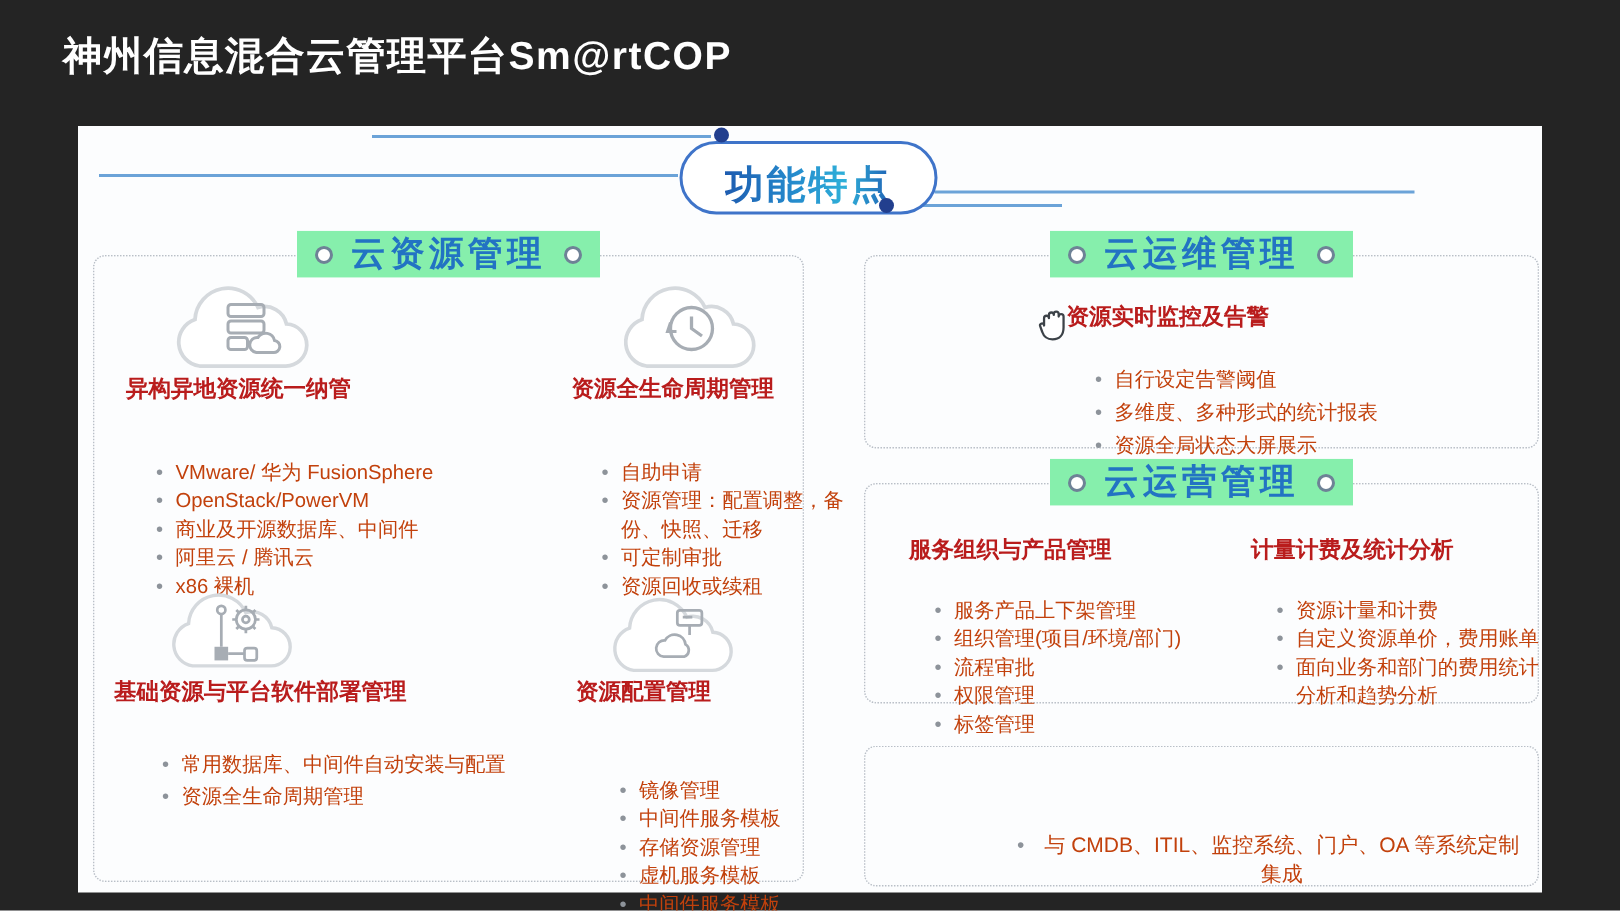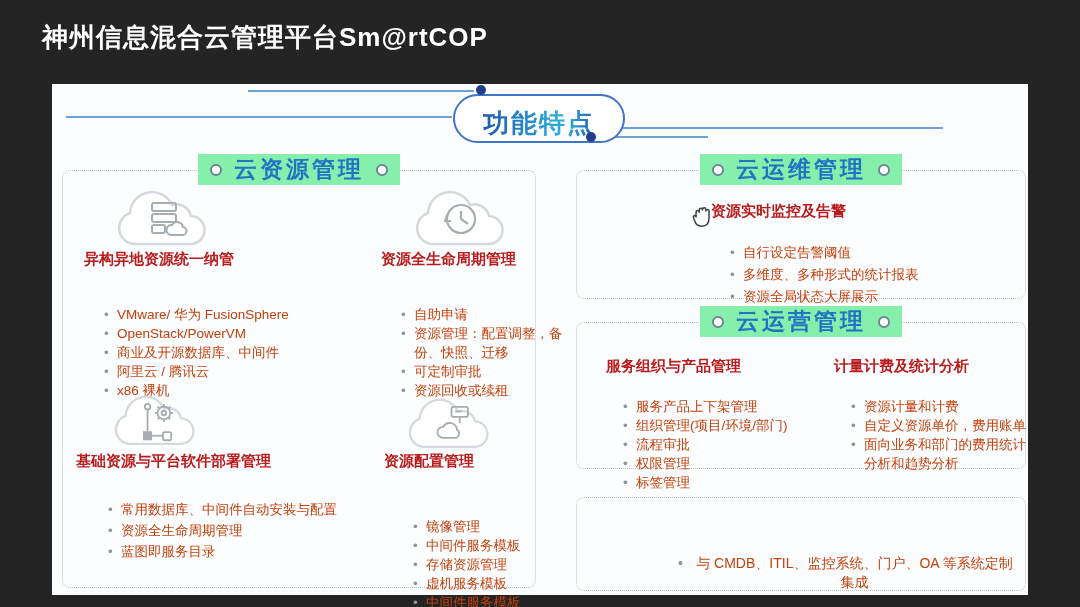--- a/index.html
+++ b/index.html
@@ -160,21 +160,20 @@
             <circle cx="67" cy="22" r="7"></circle>
             <circle cx="67" cy="22" r="2.5"></circle>
             <path d="M67 12 v3 M67 29 v3 M57 22 h3 M74 22 h3 M60 15 l2 2 M72 27 l2 2 M74 15 l-2 2 M62 27 l-2 2"></path>
           </g>
         </svg>
       </span>
       <div class="subhead" style="left:13px;top:281px;">基础资源与平台软件部署管理</div>
       <ul class="blt lh21" style="left:28px;top:311px;width:300px;">
         <li>常用数据库、中间件自动安装与配置</li>
         <li>资源全生命周期管理</li>
-        <li>蓝图即服务目录</li>
       </ul>
 
       <span class="cloud-ic" style="left:334px;top:225px;width:100px;height:60px;">
         <svg viewBox="0 0 110 66">
           <path d="M28 56 a16 16 0 0 1 -3 -31 a22 22 0 0 1 42 -8 a15 15 0 0 1 19 11 a13 13 0 0 1 -1 28 z" fill="#ffffff" stroke="#d5d9dd" stroke-width="2.5"></path>
           <g fill="none" stroke="#a7adb4" stroke-width="2">
             <rect x="60" y="12" width="18" height="11" rx="2"></rect>
             <path d="M64 17 h7"></path>
             <path d="M69 23 v7"></path>
             <path d="M50 46 a6 6 0 0 1 1 -12 a8 8 0 0 1 15 3 a5 5 0 0 1 -1 9 z"></path>

